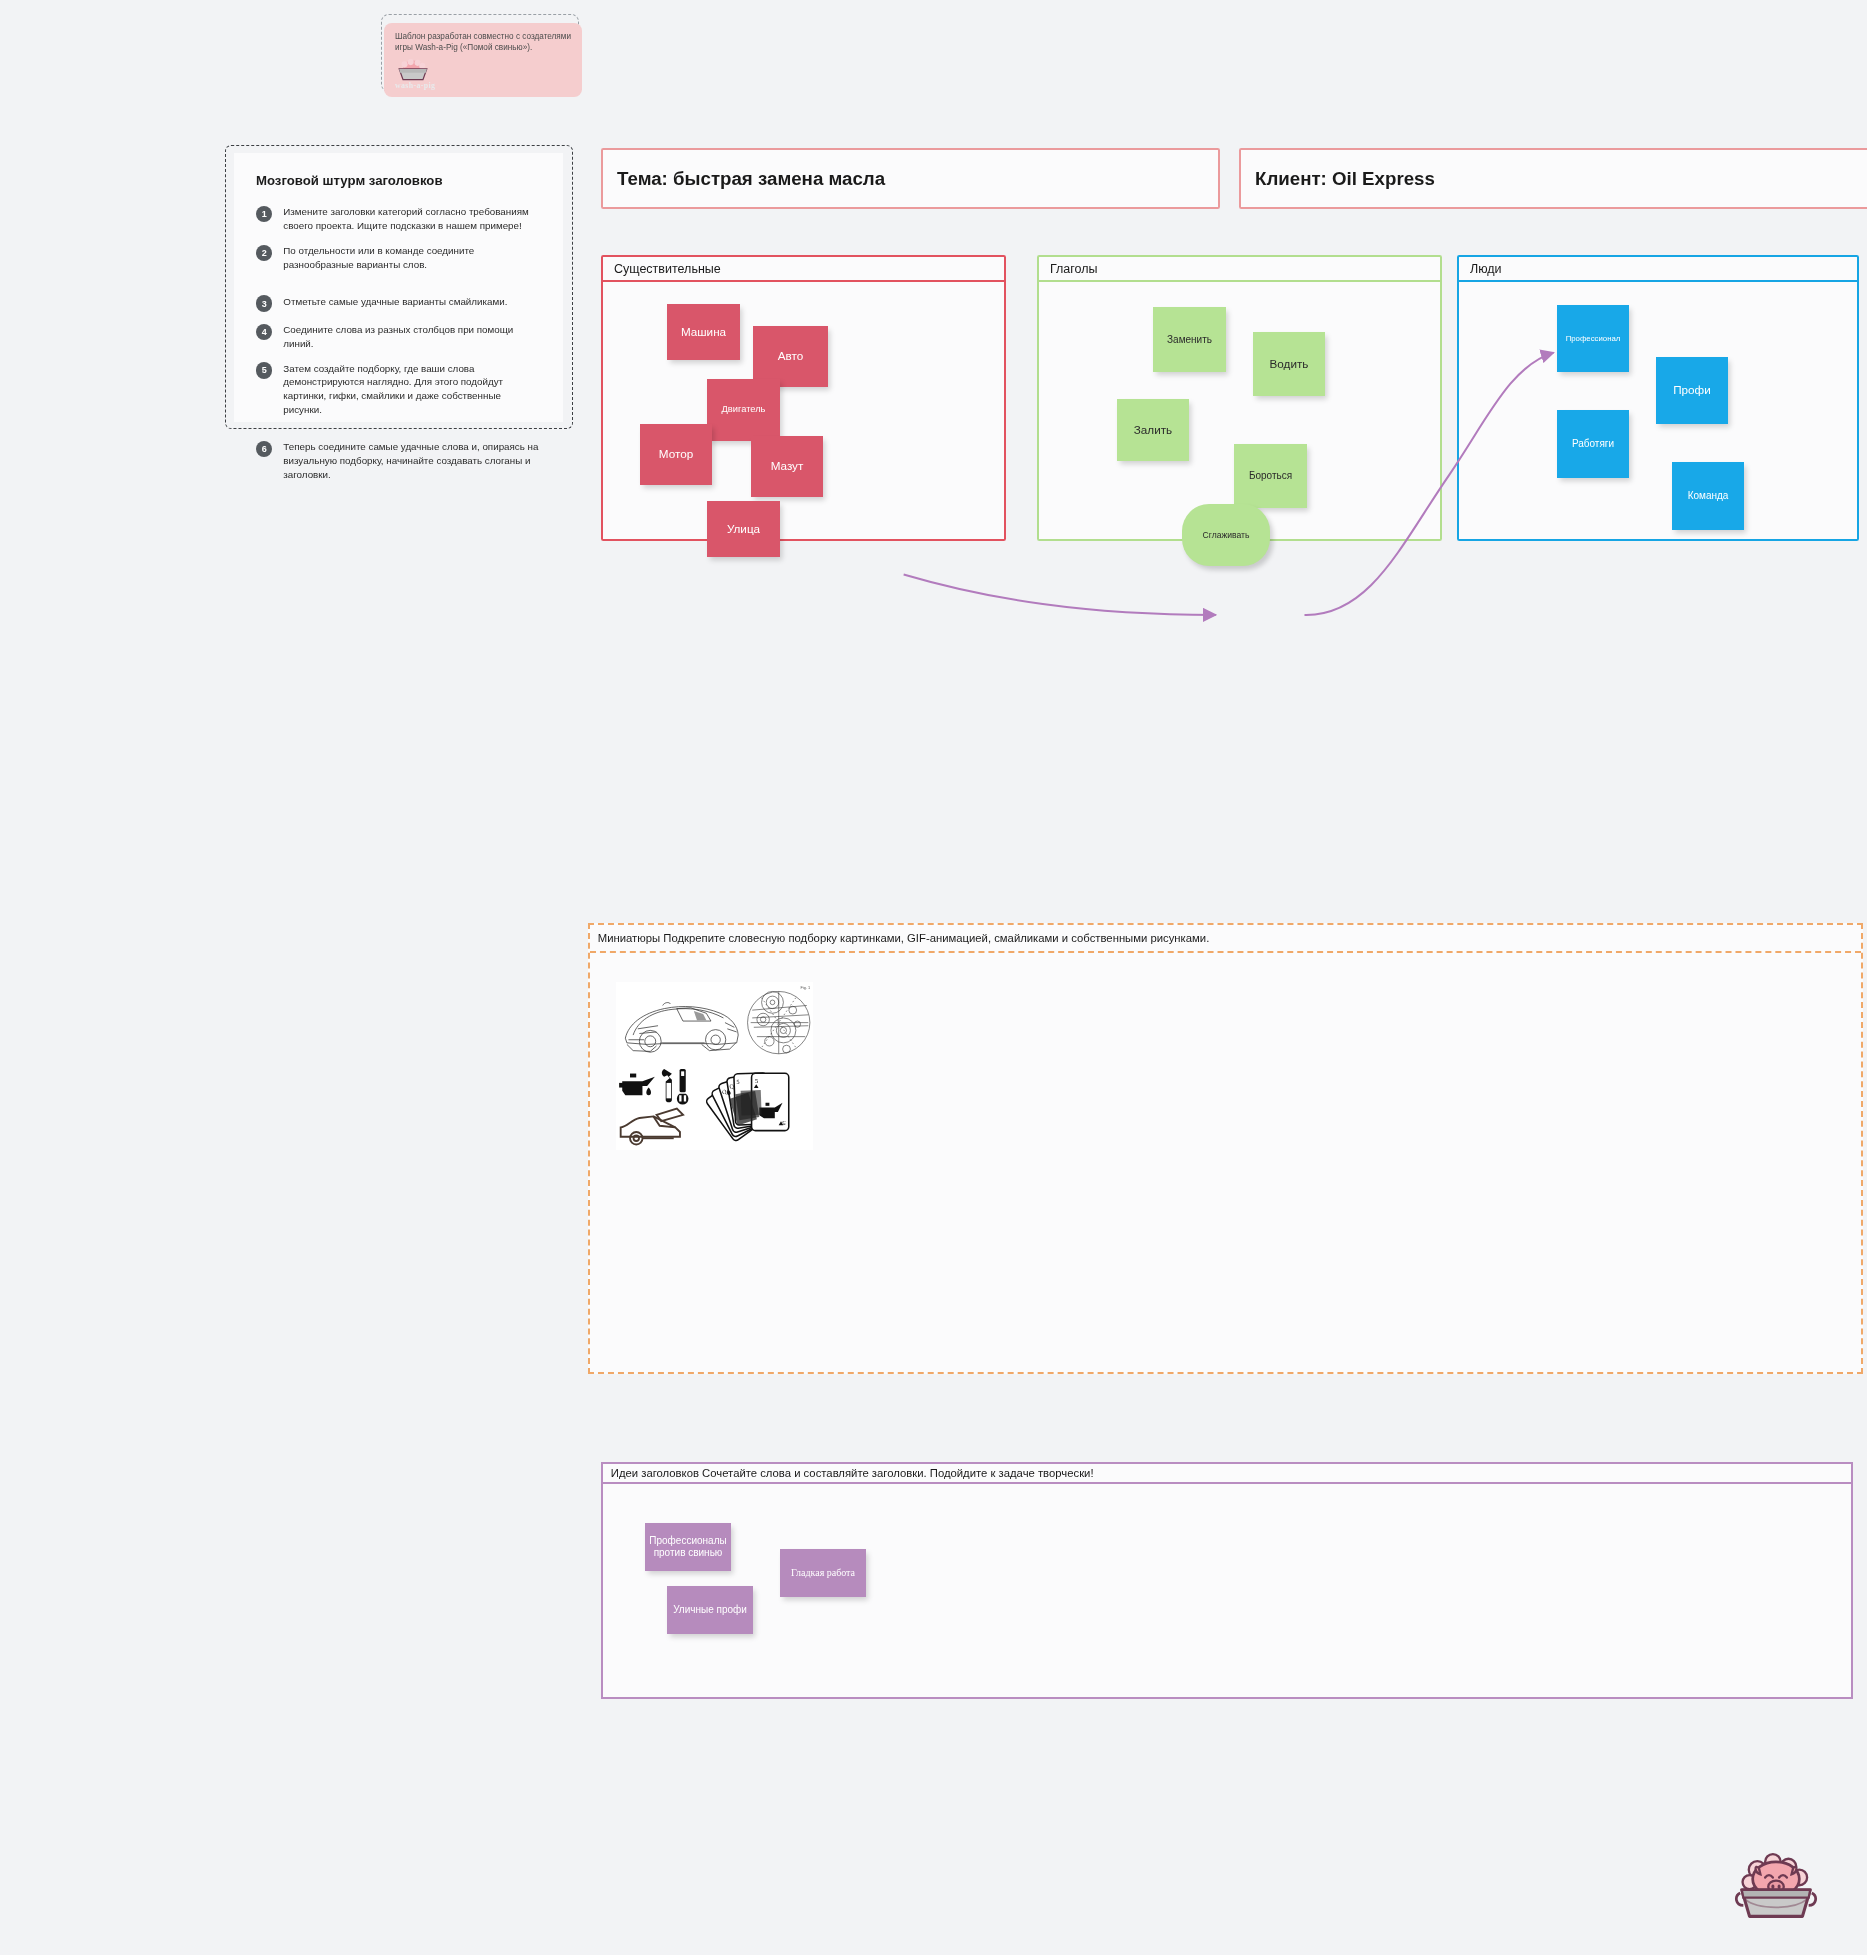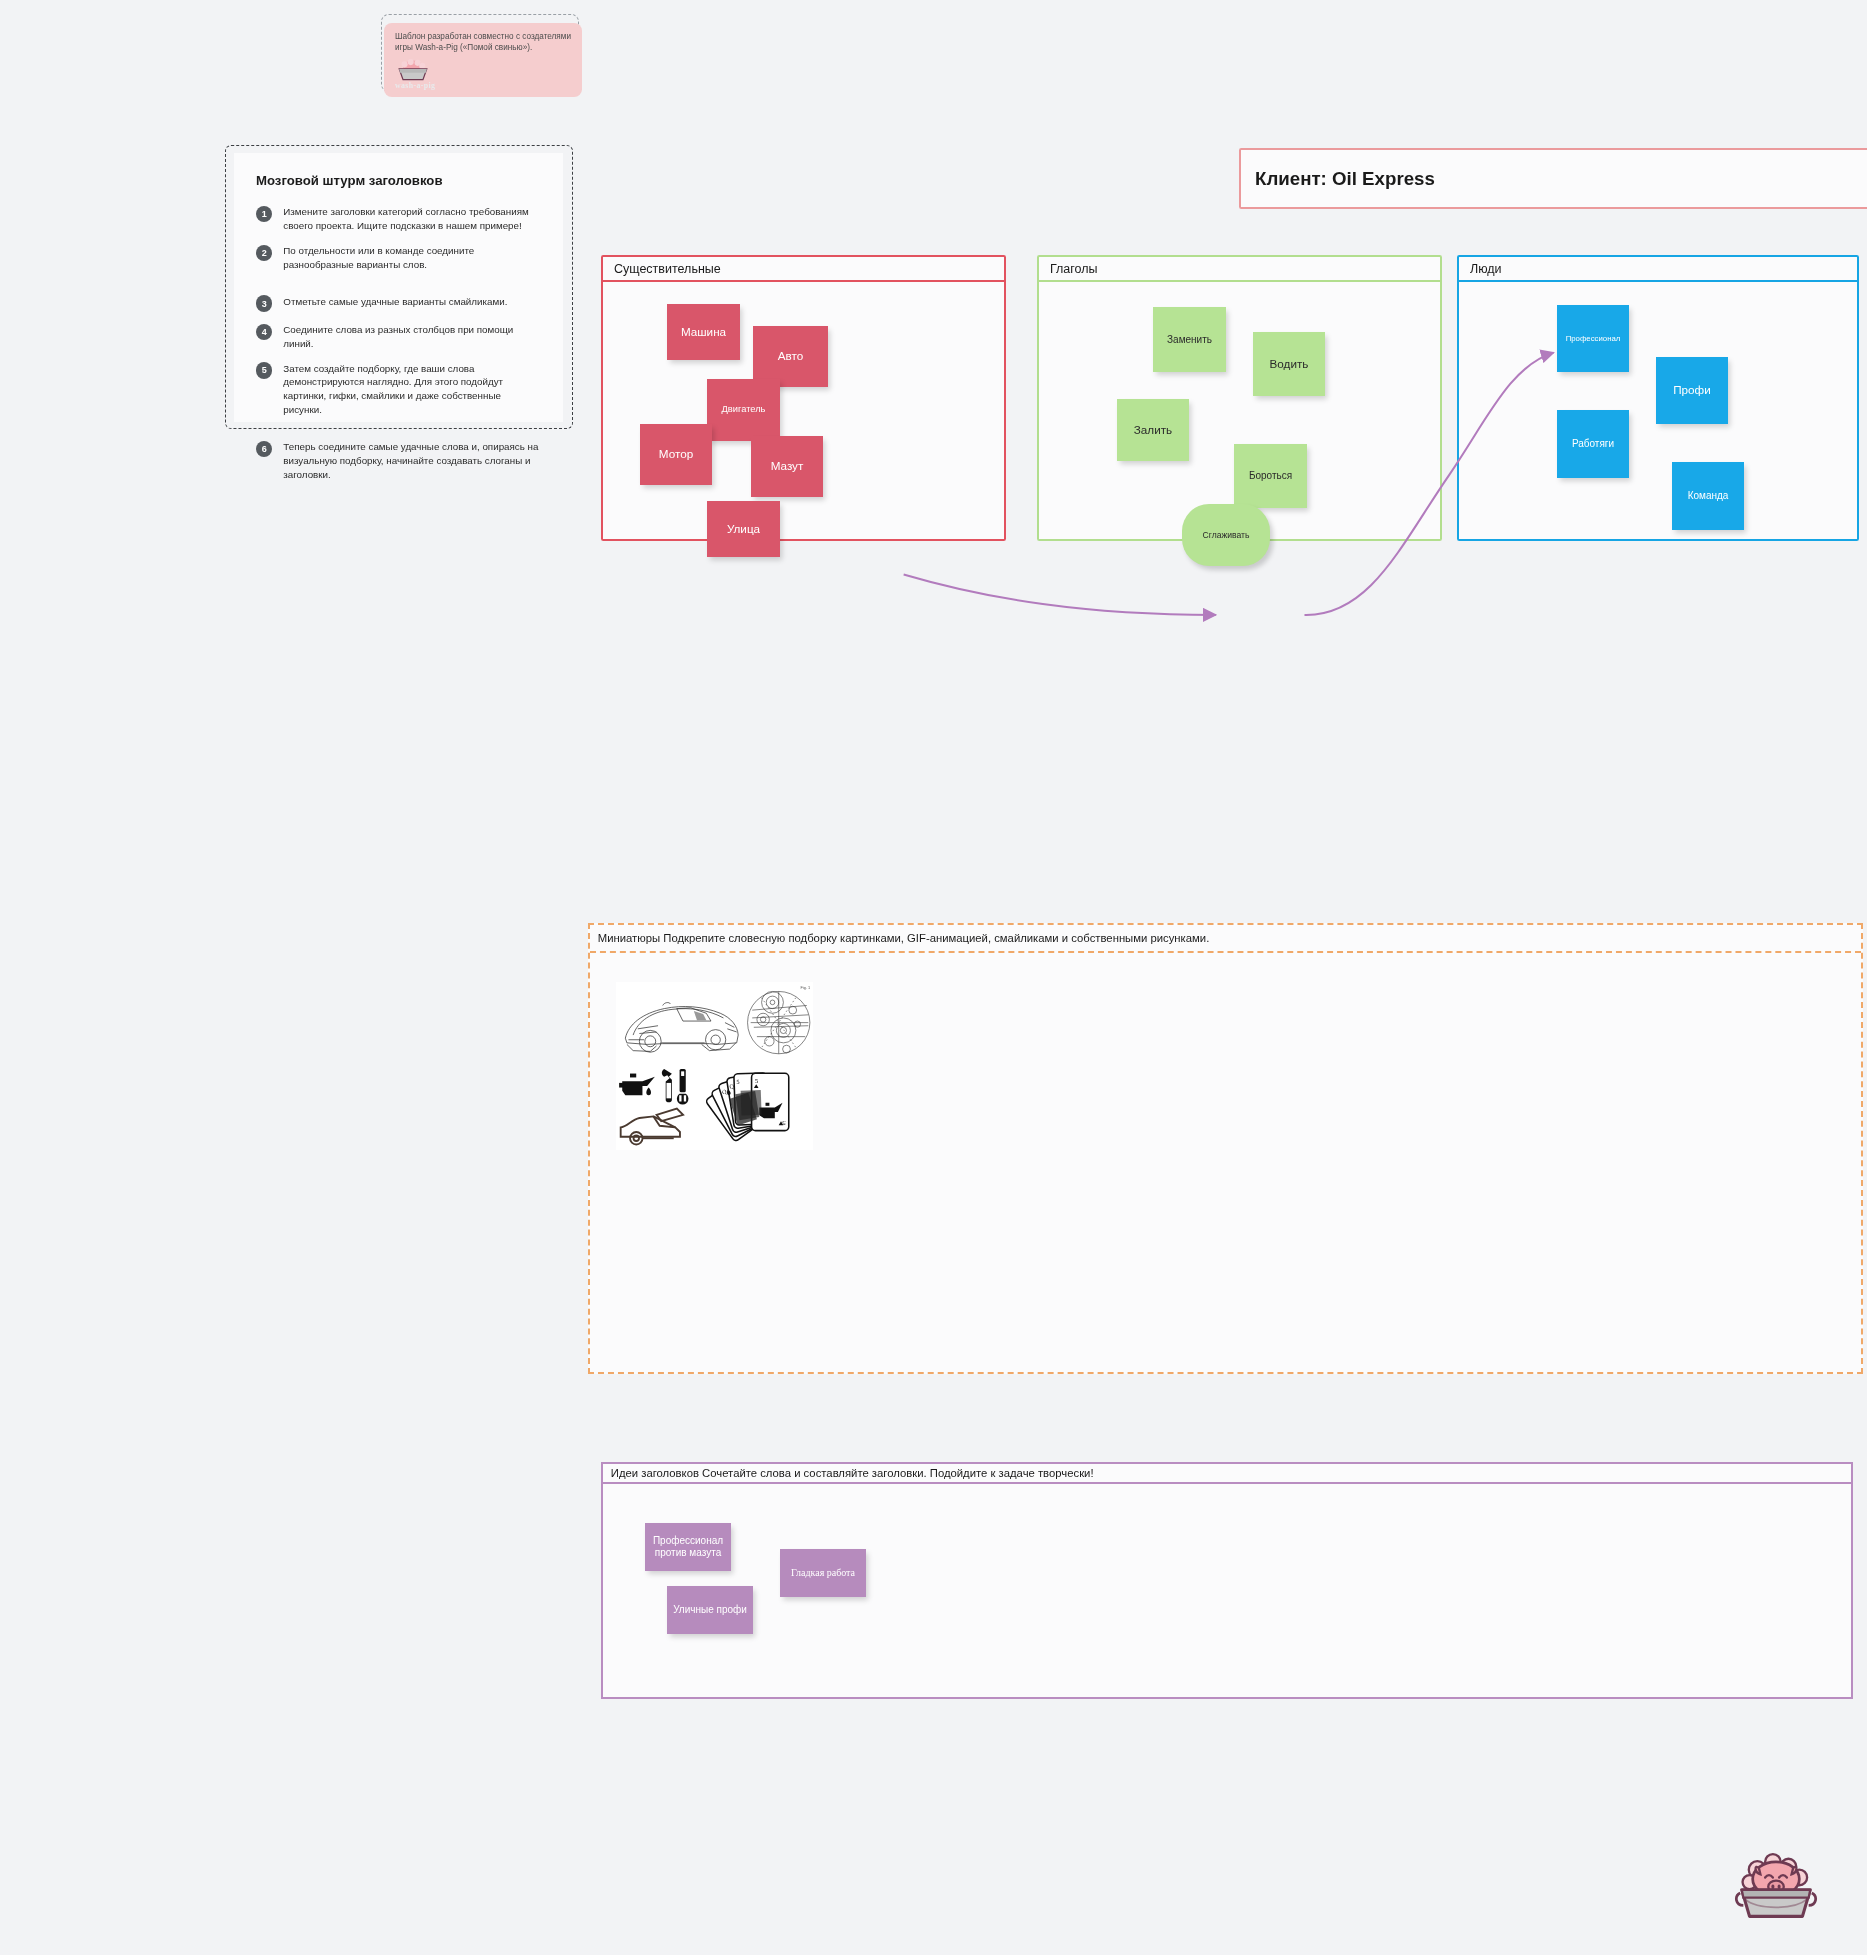--- a/index.html
+++ b/index.html
@@ -193,20 +193,23 @@
     <div class="instr-step gap-after">
       <div class="num">5</div>
       <div class="txt">Затем создайте подборку, где ваши слова демонстрируются наглядно. Для этого подойдут картинки, гифки, смайлики и даже собственные рисунки.</div>
     </div>
     <div class="instr-step">
       <div class="num">6</div>
       <div class="txt">Теперь соедините самые удачные слова и, опираясь на визуальную подборку, начинайте создавать слоганы и заголовки.</div>
     </div>
   </div>
 
+  <div class="hdr-card" id="hdr-topic">
+    <span class="t">Тема: быстрая замена масла</span>
+  </div>
   <div class="hdr-card" id="hdr-client">
     <span class="t">Клиент: Oil Express</span>
   </div>
 
   <div class="col" id="col-nouns">
     <div class="col-head">Существительные</div>
     <div class="col-body">
         <div class="note red" style="left: 64px; top: 22px; width: 73px; height: 56px; font-size: 11.7px;">Машина</div>
         <div class="note red" style="left: 150px; top: 44px; width: 75px; height: 61px; font-size: 11.7px;">Авто</div>
         <div class="note red" style="left: 104px; top: 97px; width: 73px; height: 62px; font-size: 9.3px;">Двигатель</div>
@@ -382,21 +385,21 @@
           </svg>
         </div>
 
       </div>
     </div>
   </div>
 
   <div class="sec" id="sec-ideas">
     <div class="sec-head">Идеи заголовков Сочетайте слова и составляйте заголовки. Подойдите к задаче творчески!</div>
     <div class="sec-body" id="ideas-body" style="height:205px">
-        <div class="note purple" style="left: 42px; top: 39px; width: 86px; height: 48px; font-size: 10px;">Профессионал против мазута</div>
+        <div class="note purple" style="left: 42px; top: 39px; width: 86px; height: 48px; font-size: 10px;">Профессионалы против свинью</div>
         <div class="note purple" style="left: 177px; top: 65px; width: 86px; height: 48px; font-size: 10px; font-family: Liberation Serif, serif;">Гладкая работа</div>
         <div class="note purple" style="left: 64px; top: 102px; width: 86px; height: 48px; font-size: 10px;">Уличные профи</div>
       </div>
   </div>
 
   <div id="footer-logo">
     <svg width="84" height="70" viewBox="0 0 108 90">
       <g>
         <circle cx="30" cy="24" r="11" fill="#f7d3d7" stroke="#6e3a52" stroke-width="3"></circle>
         <circle cx="50" cy="14" r="10" fill="#f7d3d7" stroke="#6e3a52" stroke-width="3"></circle>

